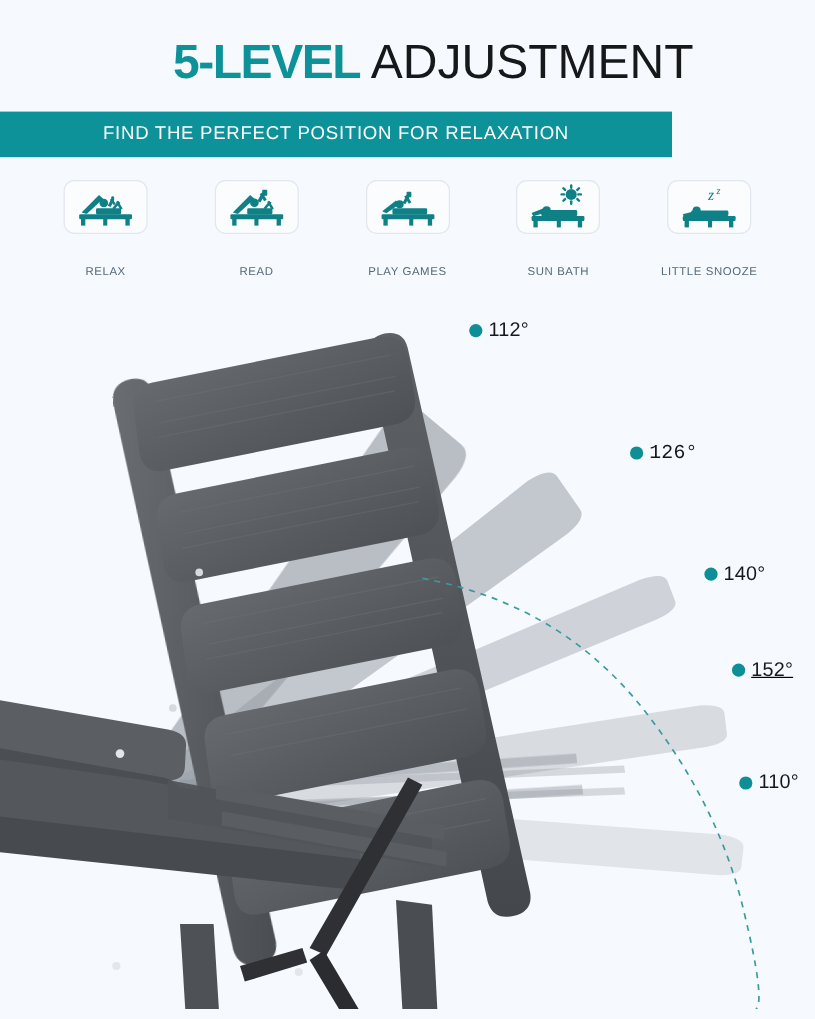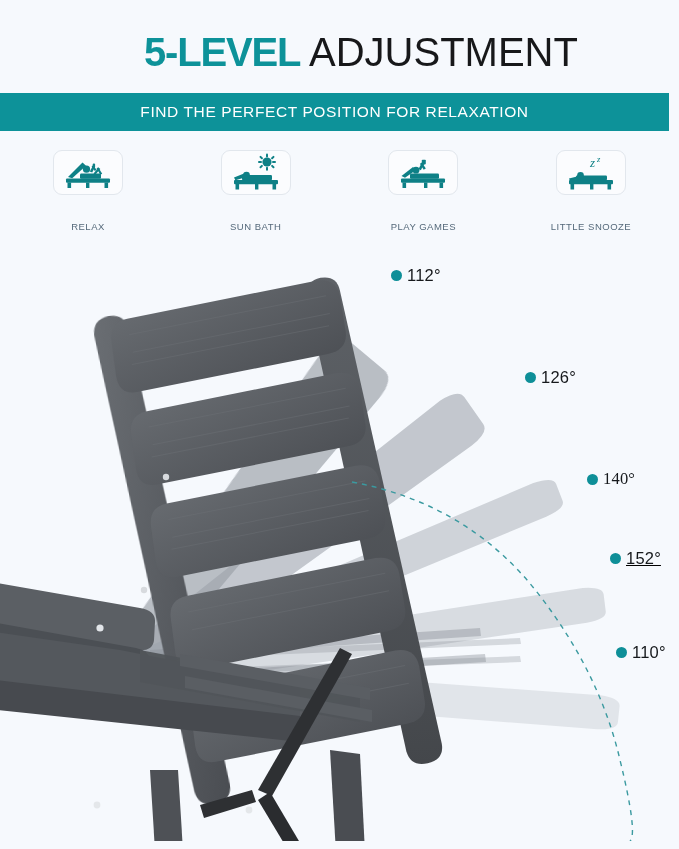--- a/index.html
+++ b/index.html
@@ -39,21 +39,21 @@
   }
   .title-rest {
     color: #17181a;
     font-weight: 400;
     letter-spacing: 0px;
   }
 
   .subtitle-bar {
     position: absolute;
     left: 0; top: 93px;
-    width: 669px;
+    width: 560px;
     height: 38px;
     background: #0d9299;
     display: flex;
     align-items: center;
     justify-content: center;
   }
   .subtitle-text {
     color: #ffffff;
     font-size: 15.5px;
     letter-spacing: 0.6px;
@@ -153,20 +153,61 @@
             <path d="M30.2 9.3 L33.5 13.8 L31.8 15 L28.6 10.4 Z"></path>
             <path d="M30.5 17.6 L35.5 11.5 L37.3 13 L32.4 18.4 Z"></path>
             <path d="M35.2 11.3 L39.2 17.8 L37.3 18.7 L33.6 12.4 Z"></path>
             <rect x="29.7" y="7.5" width="2.4" height="4" rx="1"></rect>
           </g>
         </svg>
       </div>
       <div class="icon-label">RELAX</div>
     </div>
 
+    <div class="icon-cell">
+      <div class="icon-box">
+        <svg width="50" height="34" viewBox="0 0 50 34">
+          <g fill="#0e8086">
+            <rect x="3" y="22.5" width="44" height="4.2" rx="1"></rect>
+            <rect x="4.5" y="26.5" width="3.6" height="5.5"></rect>
+            <rect x="23" y="26.5" width="3.4" height="5.5"></rect>
+            <rect x="41.5" y="26.5" width="3.6" height="5.5"></rect>
+            <path d="M5 21 L19.5 6.5 L23 9.7 L9.2 22.3 Z"></path>
+            <rect x="17" y="17.5" width="21" height="5.2" rx="1.2"></rect>
+            <circle cx="23" cy="13" r="3.6"></circle>
+            <path d="M25.5 11.5 L29.5 4.5 L32 5.8 L28 12.8 Z"></path>
+            <path d="M29.5 4.5 L33.3 10.5 L31.1 11.8 L27.4 5.8 Z"></path>
+            <rect x="29.5" y="2.2" width="4.2" height="5" rx="0.8"></rect>
+            <path d="M30.5 17.6 L35.5 11.5 L37.3 13 L32.4 18.4 Z"></path>
+            <path d="M35.2 11.3 L39.2 17.8 L37.3 18.7 L33.6 12.4 Z"></path>
+          </g>
+        </svg>
+      </div>
+      <div class="icon-label">READ</div>
+    </div>
+
+    <div class="icon-cell">
+      <div class="icon-box">
+        <svg width="50" height="34" viewBox="0 0 50 34">
+          <g fill="#0e8086">
+            <rect x="3" y="22.5" width="44" height="4.2" rx="1"></rect>
+            <rect x="4.5" y="26.5" width="3.6" height="5.5"></rect>
+            <rect x="26" y="26.5" width="3.4" height="5.5"></rect>
+            <rect x="41.5" y="26.5" width="3.6" height="5.5"></rect>
+            <path d="M3.5 20 L15 11 L17.8 14.2 L7 21.8 Z"></path>
+            <rect x="12" y="17.5" width="29" height="5.2" rx="1.2"></rect>
+            <circle cx="18" cy="14.2" r="3.4"></circle>
+            <path d="M20.5 13 L24 6.5 L26.3 7.7 L22.8 14.2 Z"></path>
+            <path d="M24 6.5 L27.8 12.5 L25.7 13.8 L21.9 7.8 Z"></path>
+            <rect x="23.8" y="3.8" width="4" height="4.6" rx="0.8"></rect>
+          </g>
+        </svg>
+      </div>
+      <div class="icon-label">PLAY GAMES</div>
+    </div>
 
     <div class="icon-cell">
       <div class="icon-box">
         <svg width="50" height="40" viewBox="0 0 50 40">
           <g fill="#0e8086">
             <rect x="3" y="27" width="44" height="4.2" rx="1"></rect>
             <rect x="4.5" y="31" width="3.6" height="5.5"></rect>
             <rect x="24" y="31" width="3.4" height="5.5"></rect>
             <rect x="41.5" y="31" width="3.6" height="5.5"></rect>
             <path d="M3 24.5 L13 20.5 L14.6 24.3 L4.4 27.2 Z"></path>
@@ -182,40 +223,20 @@
             <rect x="29.2" y="11.6" width="2" height="4" rx="1" transform="rotate(45 30.2 13.6)"></rect>
             <rect x="40.8" y="11.6" width="2" height="4" rx="1" transform="rotate(-45 41.8 13.6)"></rect>
           </g>
         </svg>
       </div>
       <div class="icon-label">SUN BATH</div>
     </div>
 
     <div class="icon-cell">
       <div class="icon-box">
-        <svg width="50" height="34" viewBox="0 0 50 34">
-          <g fill="#0e8086">
-            <rect x="3" y="22.5" width="44" height="4.2" rx="1"></rect>
-            <rect x="4.5" y="26.5" width="3.6" height="5.5"></rect>
-            <rect x="26" y="26.5" width="3.4" height="5.5"></rect>
-            <rect x="41.5" y="26.5" width="3.6" height="5.5"></rect>
-            <path d="M3.5 20 L15 11 L17.8 14.2 L7 21.8 Z"></path>
-            <rect x="12" y="17.5" width="29" height="5.2" rx="1.2"></rect>
-            <circle cx="18" cy="14.2" r="3.4"></circle>
-            <path d="M20.5 13 L24 6.5 L26.3 7.7 L22.8 14.2 Z"></path>
-            <path d="M24 6.5 L27.8 12.5 L25.7 13.8 L21.9 7.8 Z"></path>
-            <rect x="23.8" y="3.8" width="4" height="4.6" rx="0.8"></rect>
-          </g>
-        </svg>
-      </div>
-      <div class="icon-label">PLAY GAMES</div>
-    </div>
-
-    <div class="icon-cell">
-      <div class="icon-box">
         <svg width="50" height="40" viewBox="0 0 50 40">
           <g fill="#0e8086">
             <rect x="3" y="27" width="44" height="4.2" rx="1"></rect>
             <rect x="4.5" y="31" width="3.6" height="5.5"></rect>
             <rect x="24" y="31" width="3.4" height="5.5"></rect>
             <rect x="41.5" y="31" width="3.6" height="5.5"></rect>
             <path d="M3 25.5 L11 23.5 L12 26.8 L3.8 27.6 Z"></path>
             <rect x="10" y="22.4" width="31" height="4.8" rx="1.2"></rect>
             <circle cx="14.5" cy="22.5" r="3.4"></circle>
             <text x="24" y="14" font-family="Liberation Serif, serif" font-size="13" font-style="italic" fill="#0e8086">z</text>
@@ -346,25 +367,25 @@
         <path d="M348 720 Q370 718 372 736 L372 760 L348 758 Z" fill="#3b3e42"></path>
       </g>
 
       <path d="M352 252 Q470 274 540 366 Q600 444 620 530 Q638 604 630 611" fill="none" stroke="#3b9aa0" stroke-width="1.4" stroke-dasharray="5 5"></path>
     </svg>
 
     <div class="angle-marker" style="left:391px; top:36px;">
       <span class="angle-dot"></span>
       <span class="angle-text">112°</span>
     </div>
-    <div class="angle-marker" style="left:525px; top:138px;">
+    <div class="angle-marker" style="left:525px; top:138px;font-family:Liberation Mono, monospace;">
       <span class="angle-dot"></span>
       <span class="angle-text">126°</span>
     </div>
-    <div class="angle-marker" style="left:587px; top:239px;font-family:Liberation Serif, serif;">
+    <div class="angle-marker" style="left:587px; top:239px;">
       <span class="angle-dot"></span>
       <span class="angle-text">140°</span>
     </div>
     <div class="angle-marker" style="left:610px; top:319px;text-decoration:underline;">
       <span class="angle-dot"></span>
       <span class="angle-text">152°</span>
     </div>
     <div class="angle-marker" style="left:616px; top:413px;">
       <span class="angle-dot"></span>
       <span class="angle-text">110°</span>

